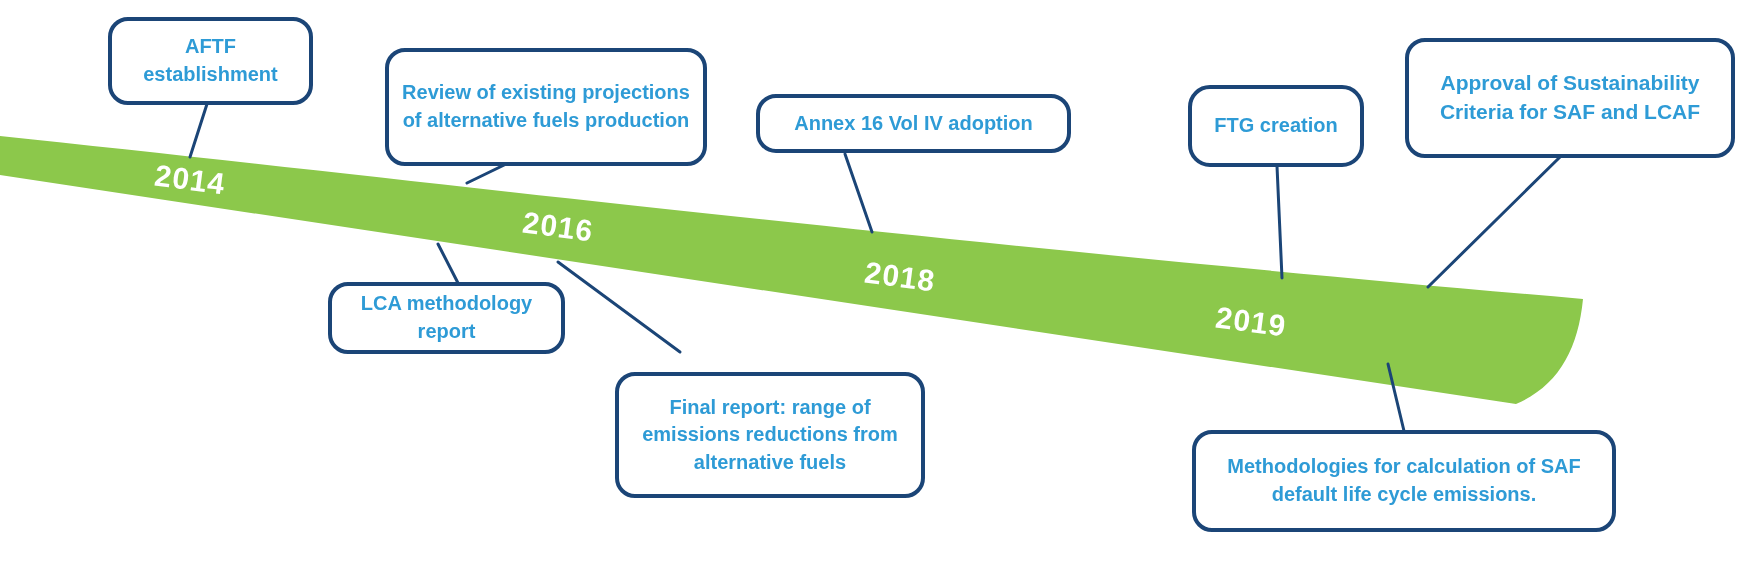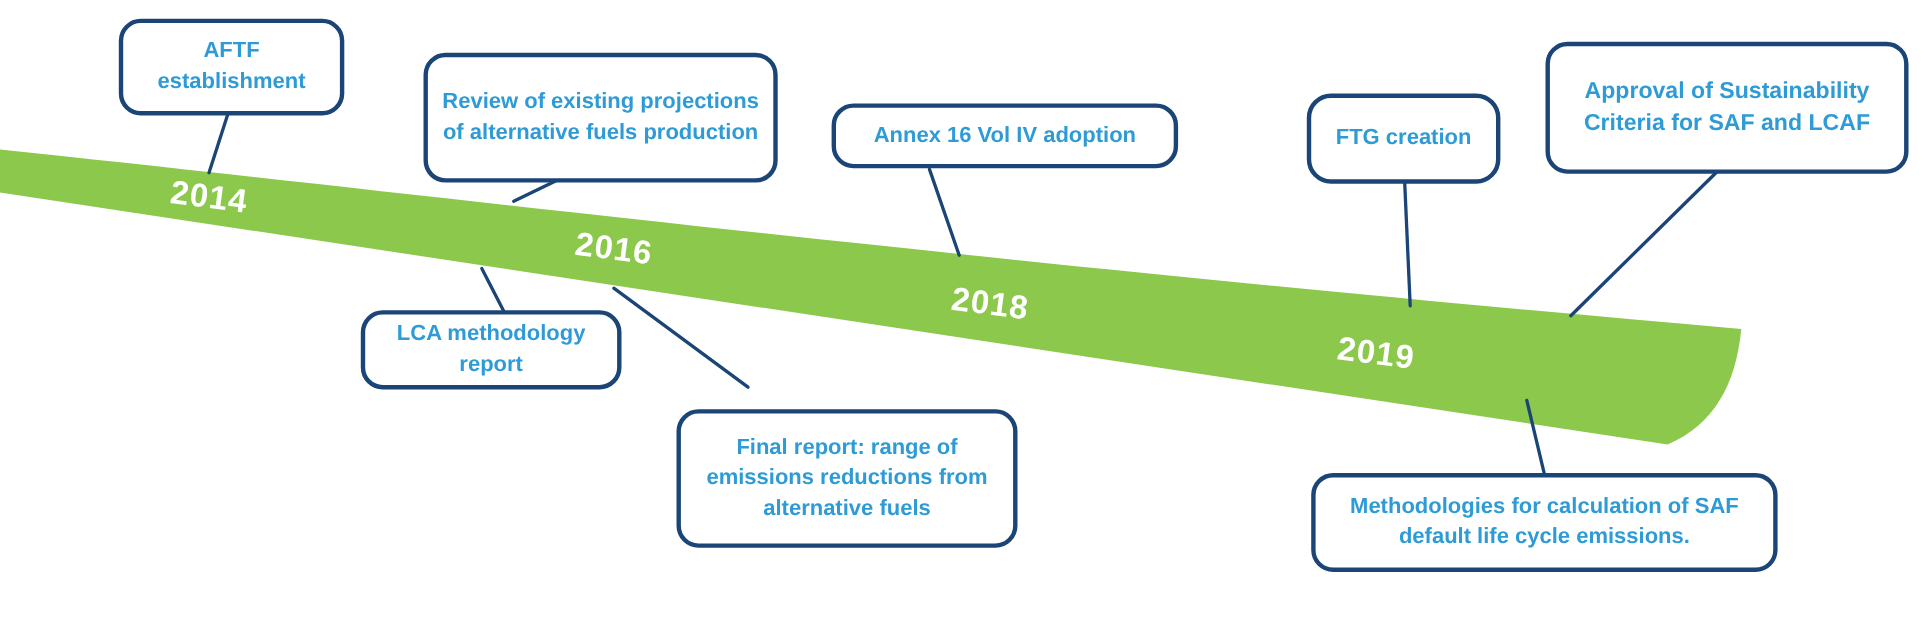--- a/index.html
+++ b/index.html
@@ -86,21 +86,21 @@
   </div>
 
   <div class="event-box" style="left:756px;top:94px;width:315px;height:59px;align-items:center;">
     <span>Annex 16 Vol IV adoption</span>
   </div>
 
   <div class="event-box" style="left:1188px;top:85px;width:176px;height:82px;border-radius:22px;">
     <span>FTG creation</span>
   </div>
 
-  <div class="event-box" style="left:1192px;top:430px;width:424px;height:90px;">
+  <div class="event-box" style="left:1192px;top:430px;width:424px;height:102px;">
     <span>Methodologies for calculation of SAF default life cycle emissions.</span>
   </div>
 
   <div class="event-box" style="left:1405px;top:38px;width:330px;height:120px;font-size:21px;justify-content:center;">
     <span>Approval of Sustainability Criteria for SAF and LCAF</span>
   </div>
 
 </div>
 
 </body></html>

